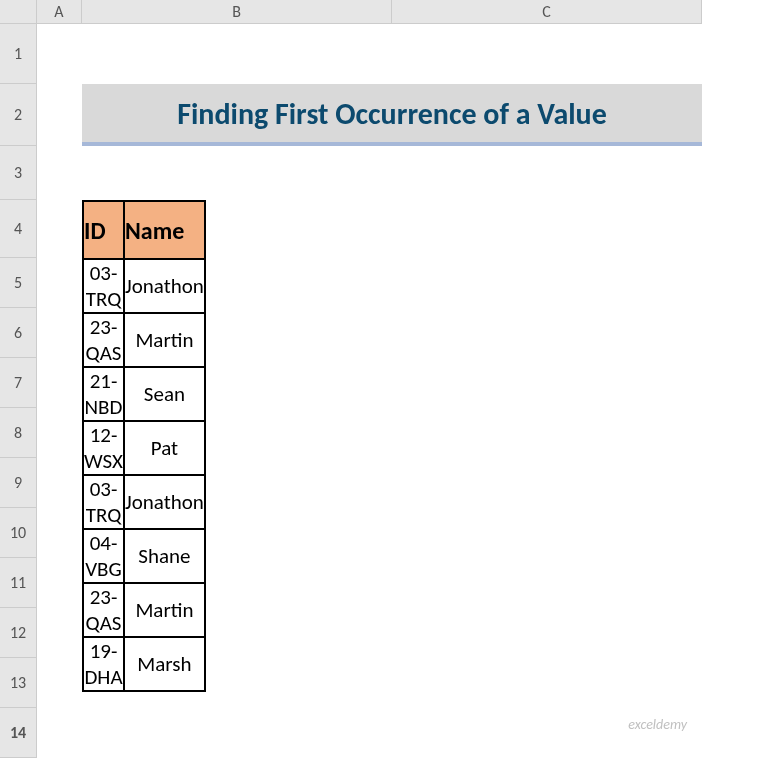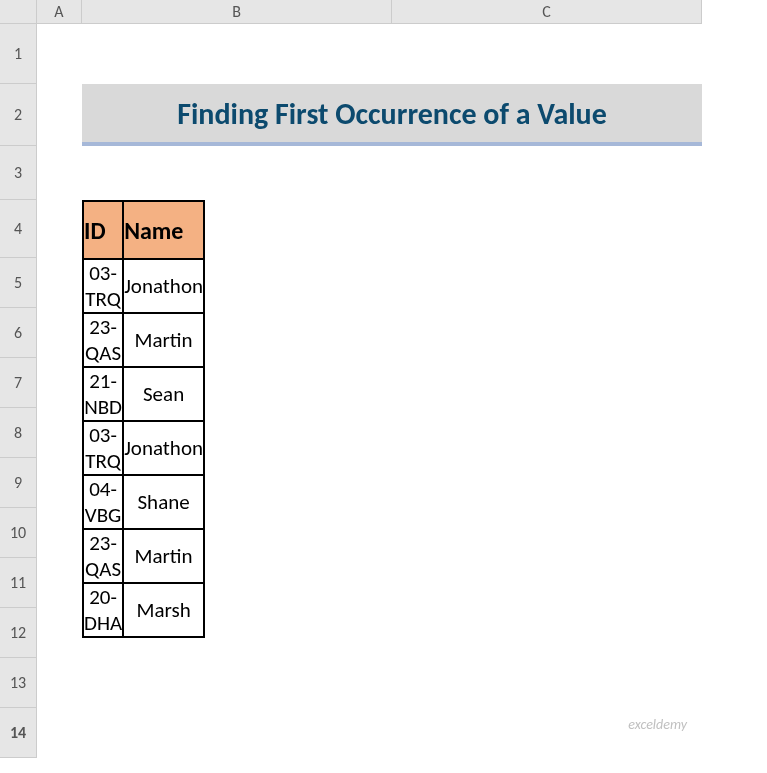--- a/index.html
+++ b/index.html
@@ -181,33 +181,37 @@
         </tr>
         <tr>
           <td class="td-B">23-QAS</td>
           <td class="td-C">Martin</td>
         </tr>
         <tr>
           <td class="td-B">21-NBD</td>
           <td class="td-C">Sean</td>
         </tr>
         <tr>
+          <td class="td-B">12-WSX</td>
+          <td class="td-C">Pat</td>
+        </tr>
+        <tr>
           <td class="td-B">03-TRQ</td>
           <td class="td-C">Jonathon</td>
         </tr>
         <tr>
           <td class="td-B">04-VBG</td>
           <td class="td-C">Shane</td>
         </tr>
         <tr>
           <td class="td-B">23-QAS</td>
           <td class="td-C">Martin</td>
         </tr>
         <tr>
-          <td class="td-B">20-DHA</td>
+          <td class="td-B">19-DHA</td>
           <td class="td-C">Marsh</td>
         </tr>
       </tbody>
     </table>
   </div>
 
   <div class="watermark">
     <span>exceldemy</span>
   </div>
 </div>

